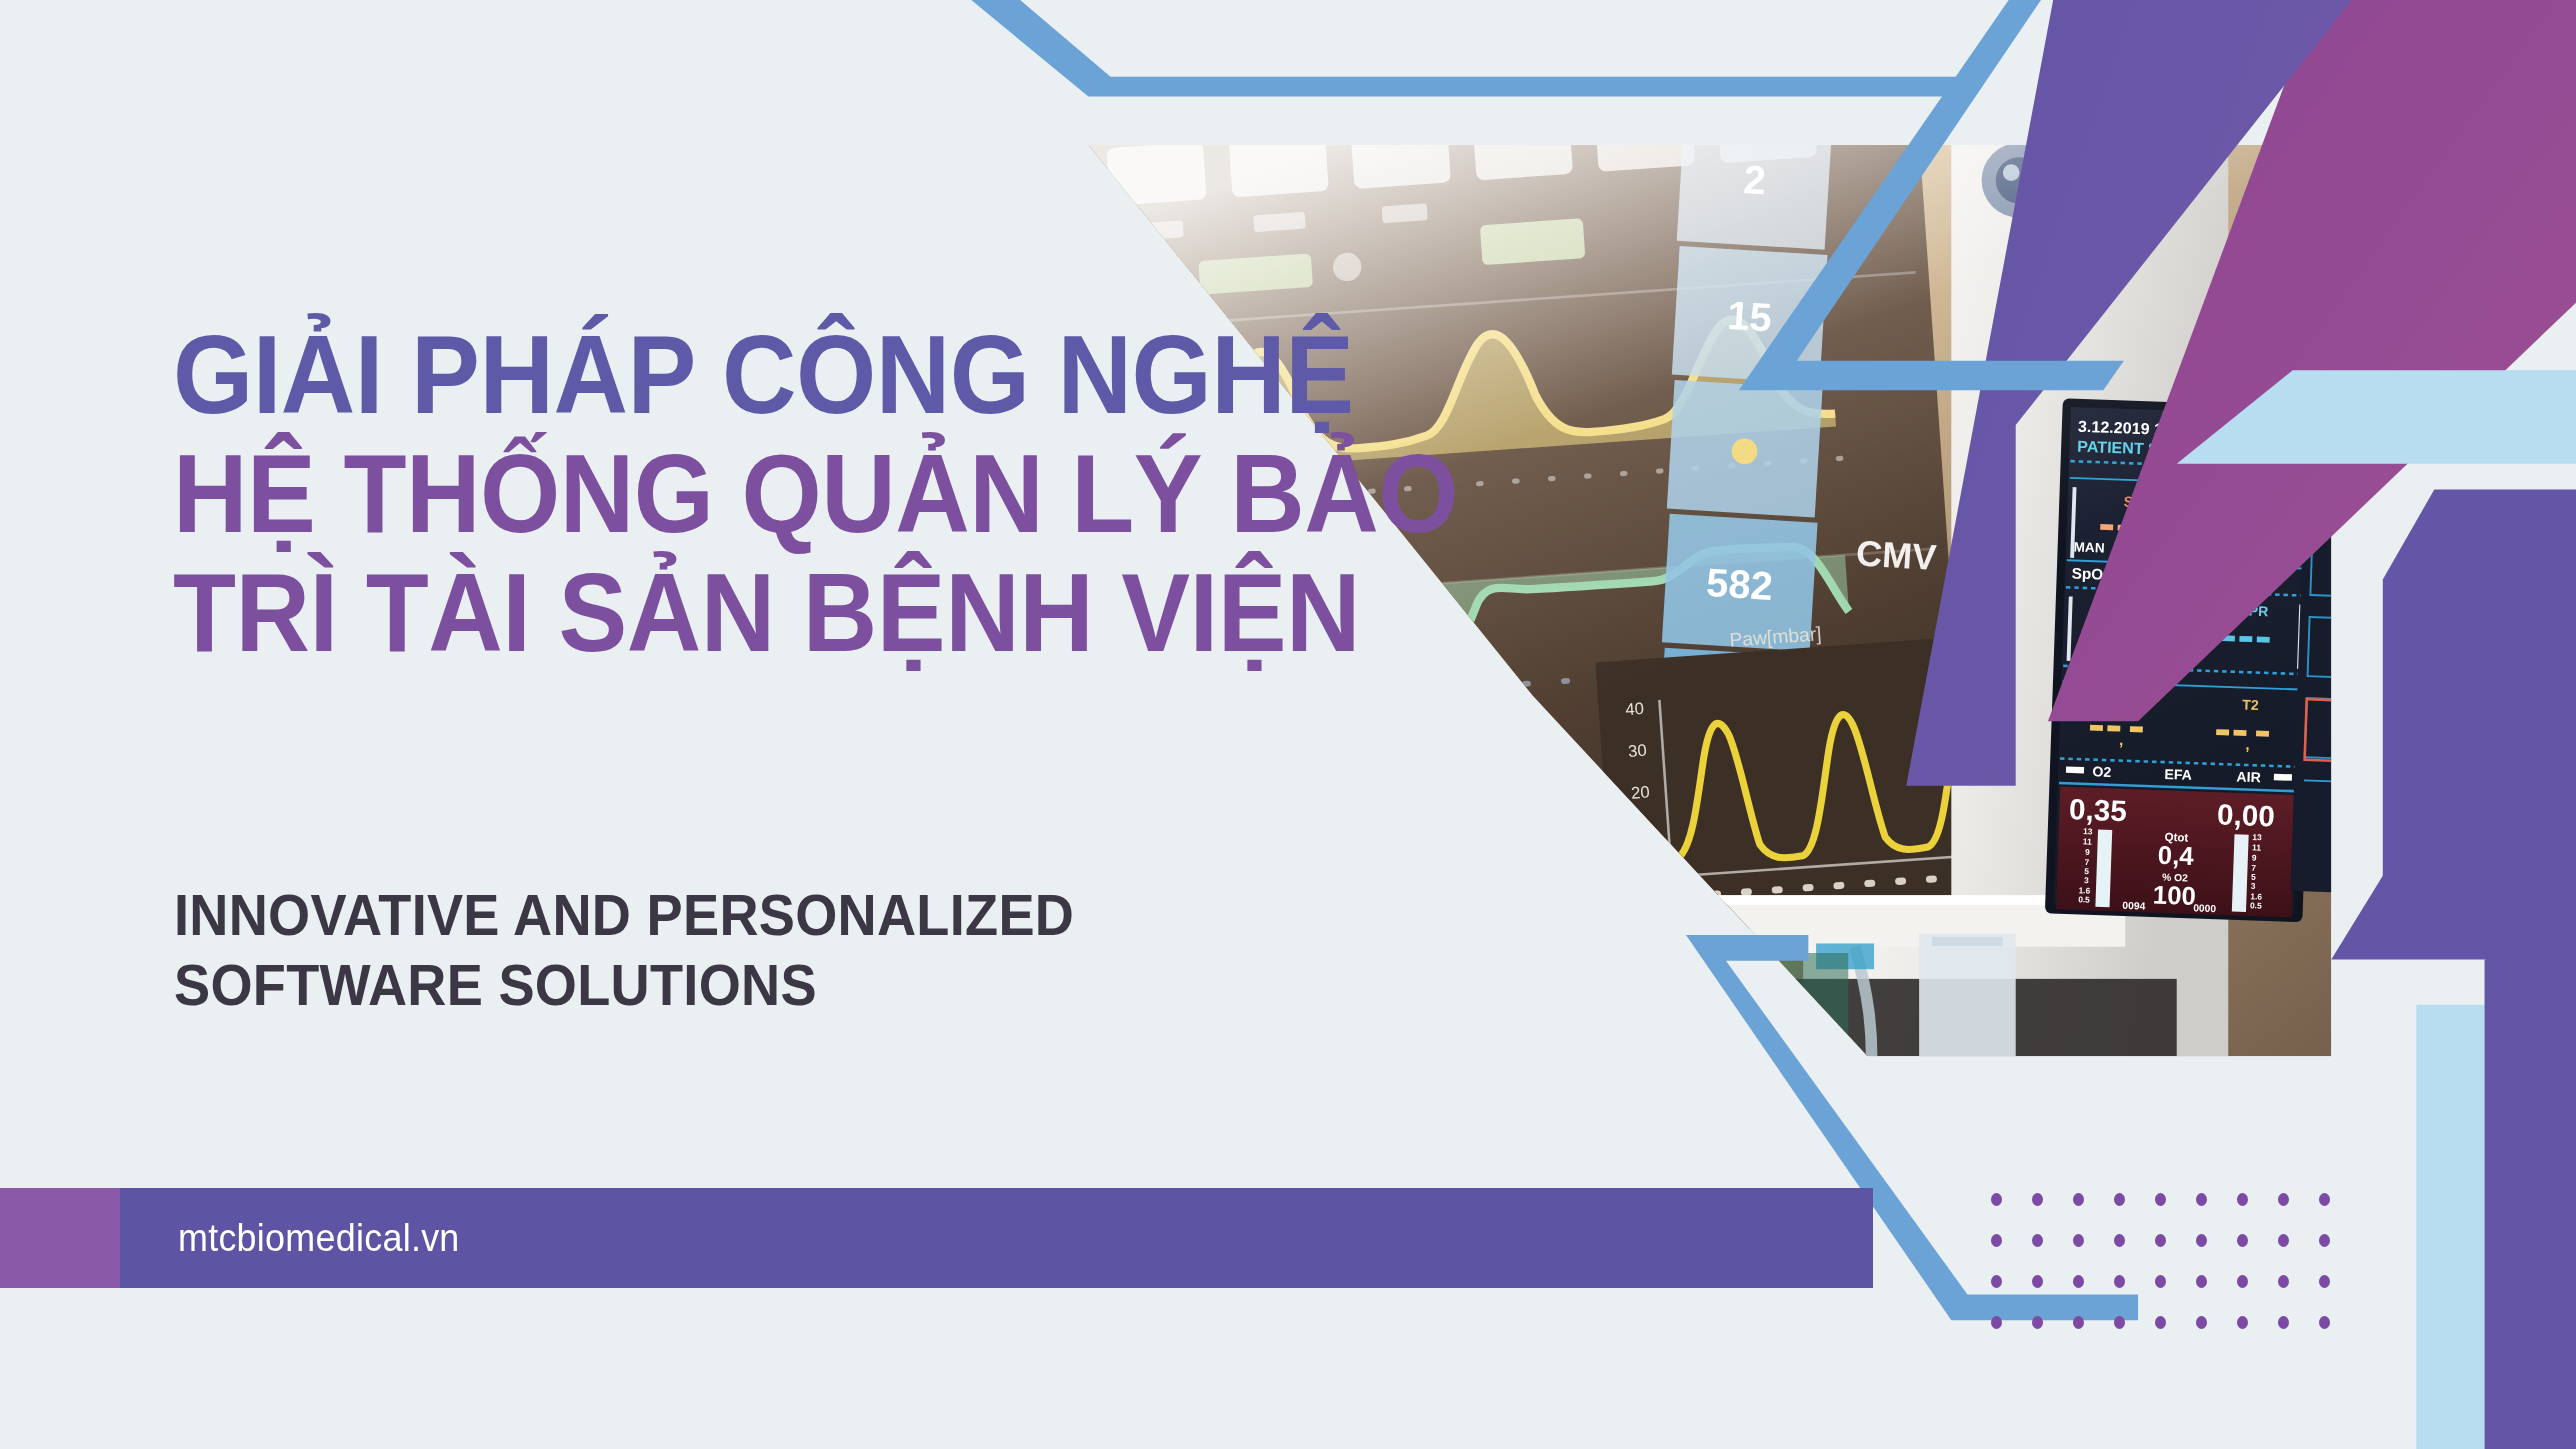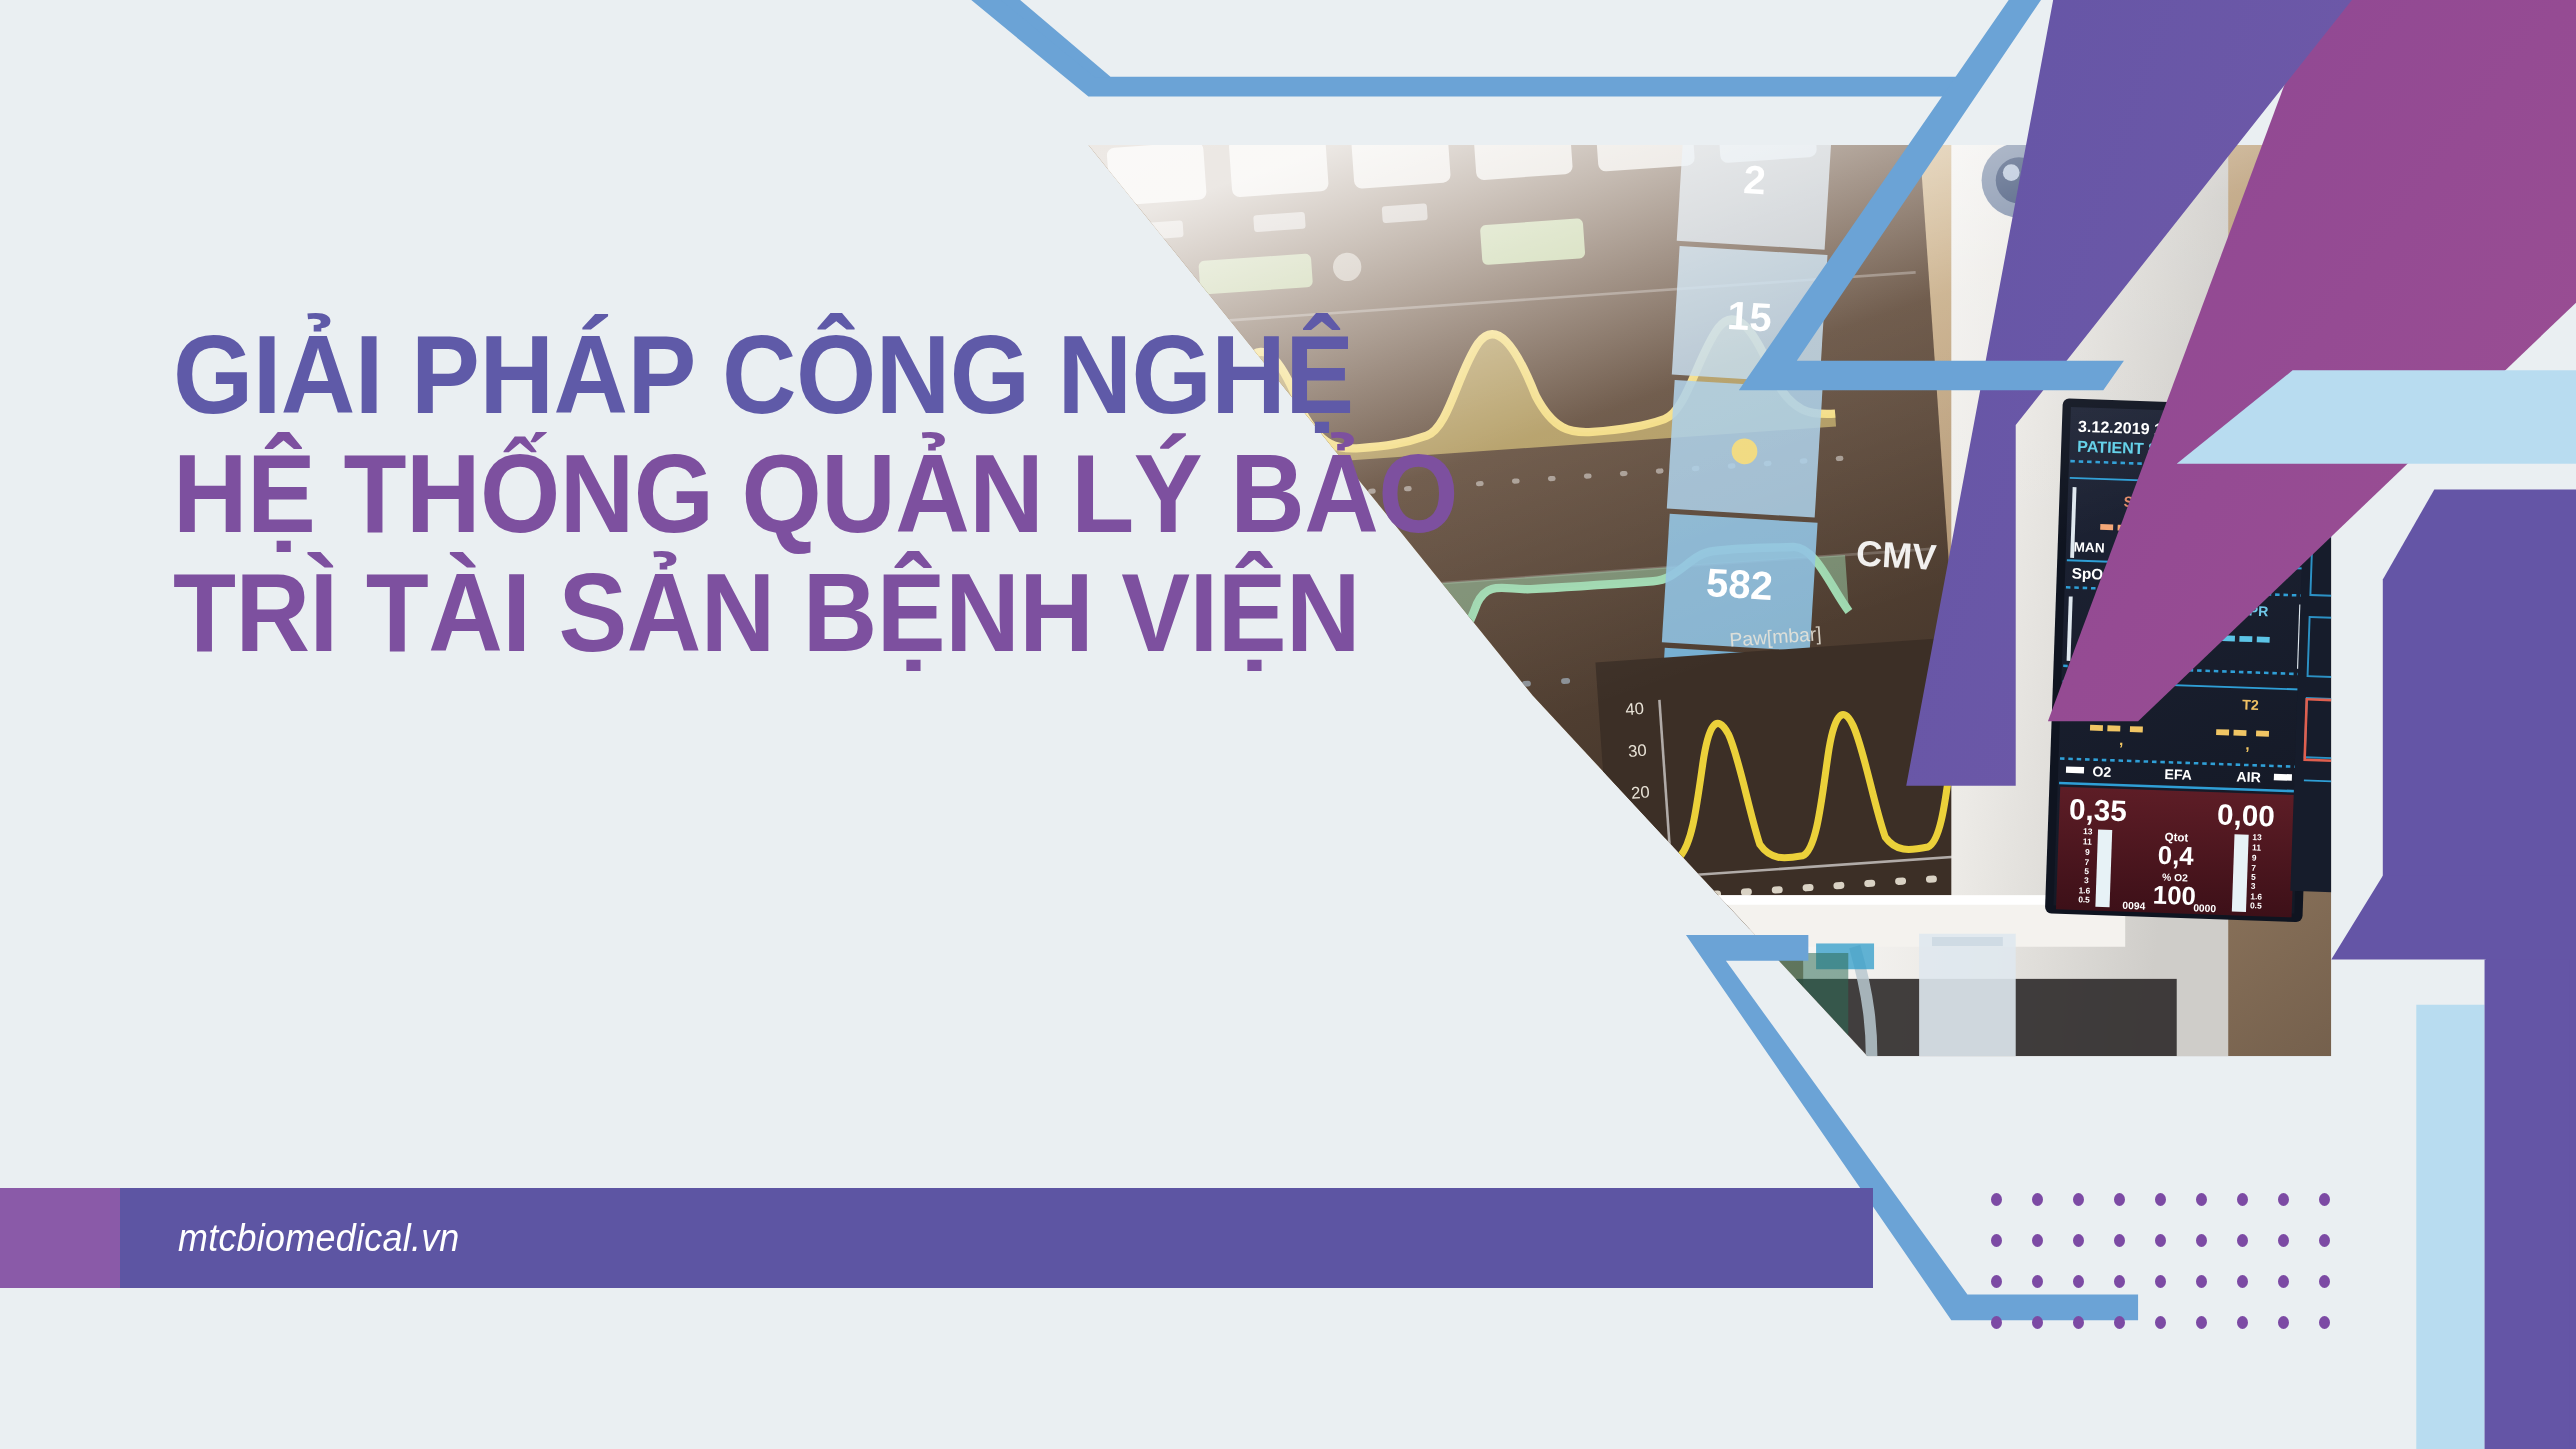--- a/index.html
+++ b/index.html
@@ -61,21 +61,21 @@
     position:absolute;
     left:0; top:1188px;
     width:120px; height:100px;
     background:#8a5aa8;
   }
   .footer-bar {
     position:absolute;
     left:120px; top:1188px;
     width:1753px; height:100px;
     background:#5d55a3;
-    display:flex; align-items:center;font-style:italic;
+    display:flex; align-items:center;
   }
   .footer-url {
     margin-left:58px;
     color:#ffffff;
     font-family:"Liberation Sans Narrow","Liberation Sans", sans-serif;
     font-size:39px;
     font-weight:400;
     letter-spacing:0.3px;
     transform:scaleX(0.92);
     transform-origin:left center;
@@ -439,20 +439,24 @@
     <rect x="3862" y="0" width="138" height="430" fill="#6455a6" opacity="0"></rect>
   </svg>
   </div>
 
   <div class="headline">
     <div class="hl-line hl-1">GIẢI PHÁP CÔNG NGHỆ</div>
     <div class="hl-line hl-2">HỆ THỐNG QUẢN LÝ BẢO</div>
     <div class="hl-line hl-3">TRÌ TÀI SẢN BỆNH VIỆN</div>
   </div>
 
+  <div class="subhead">
+    <div class="sub-line">INNOVATIVE AND PERSONALIZED</div>
+    <div class="sub-line">SOFTWARE SOLUTIONS</div>
+  </div>
 
   <div class="footer-accent"></div>
   <div class="footer-bar">
     <span class="footer-url">mtcbiomedical.vn</span>
   </div>
 
   <div class="dot-grid" id="dotGrid">
       <span class="dot" style="background: rgb(124, 74, 164);"></span>
       <span class="dot" style="background: rgb(124, 74, 164);"></span>
       <span class="dot" style="background: rgb(124, 74, 164);"></span>

